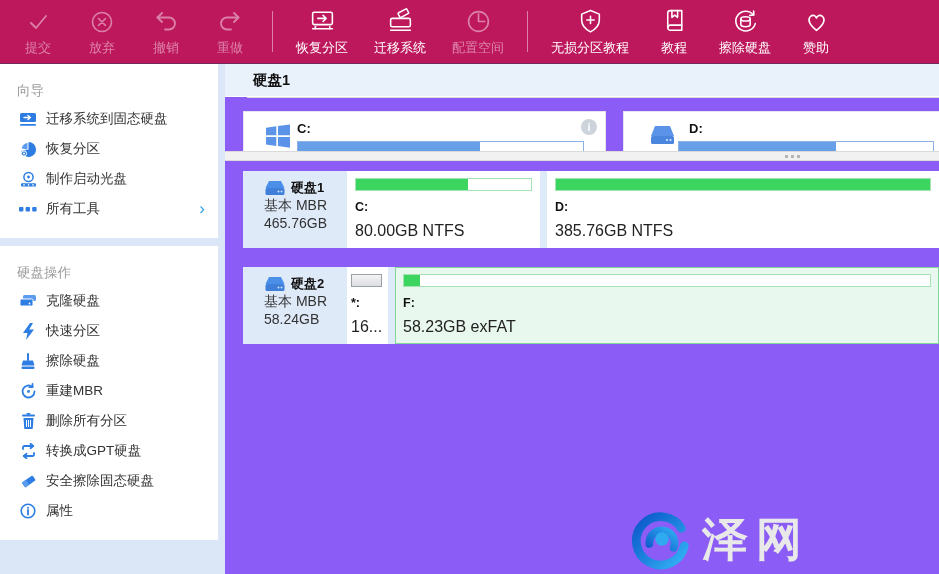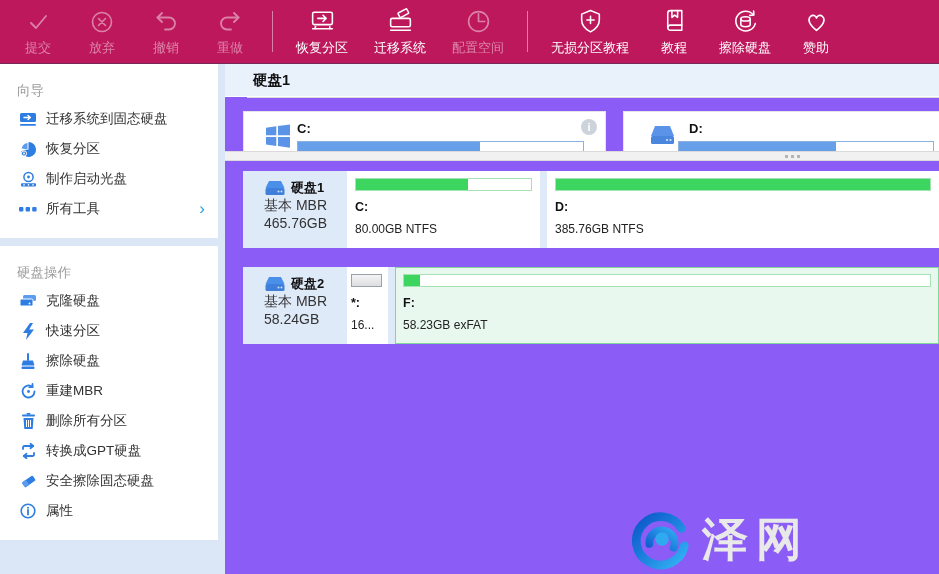--- a/index.html
+++ b/index.html
@@ -59,21 +59,21 @@
   .di-top { display:flex; align-items:center; }
   .di-name { font-size:13px; font-weight:bold; color:#111; margin-left:5px; }
   .di-line { font-size:14px; color:#333; }
   .parts { flex:1; display:flex; gap:7px; }
   .part { background:#fff; padding:7px 8px 0 8px; cursor:pointer; position:relative; }
   .part-bar { height:13px; border:1px solid #a6e3b3; background:#fff; }
   .part-fill { height:100%; background:#3bd55f; }
   .part-bar.gray { border-color:#9aa0a8; }
   .part-fill.grayfill { background:linear-gradient(#f4f4f6,#dedee2); }
   .part-label { font-size:12.5px; font-weight:bold; color:#111; margin-top:9px; }
-  .part-info { font-size:12px; color:#222; margin-top:8px; white-space:nowrap; }
+  .part-info { font-size:16px; color:#222; margin-top:8px; white-space:nowrap; }
   .part.selected { background:#e9f8ee; border:1px solid #7fd898; padding:6px 7px 0 7px; }
   .part.c-part { width:193px; flex:none; }
   .part.flex { flex:1; }
   .part.tiny { width:41px; flex:none; padding:7px 6px 0 4px; }
 
   
   .watermark { position:absolute; left:405px; bottom:6px; display:flex; align-items:center; pointer-events:none; }
   .wm-text { font-size:46px; color:#e9e9e9; letter-spacing:8px; margin-left:10px; font-weight:bold; }
 
   svg { display:block; }

